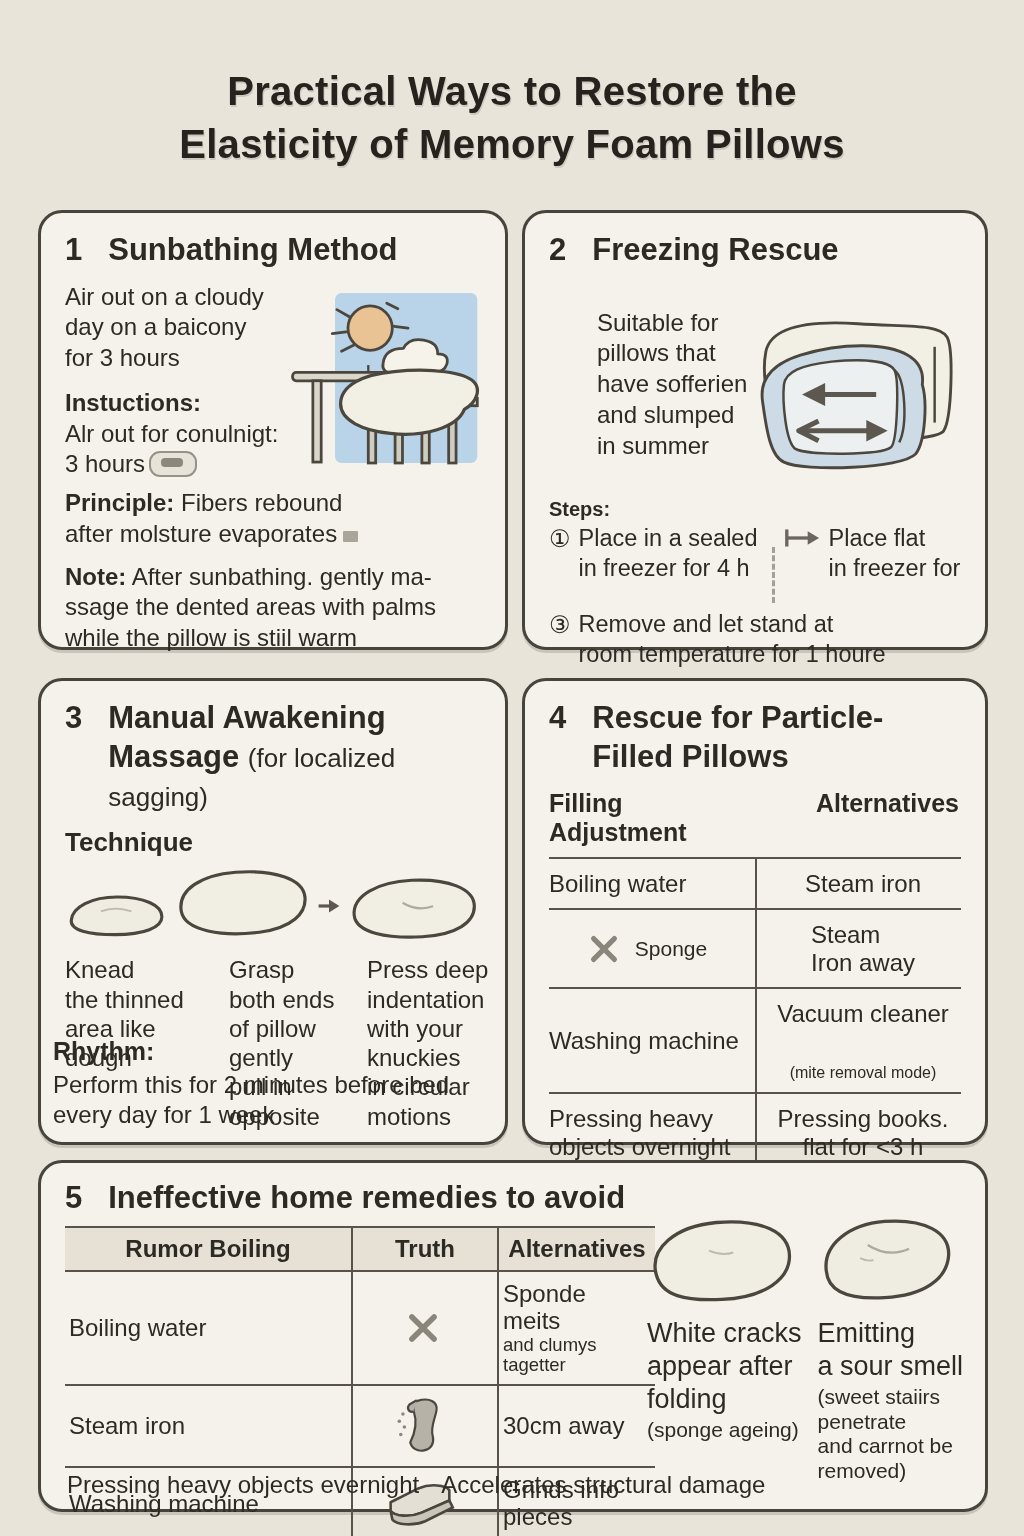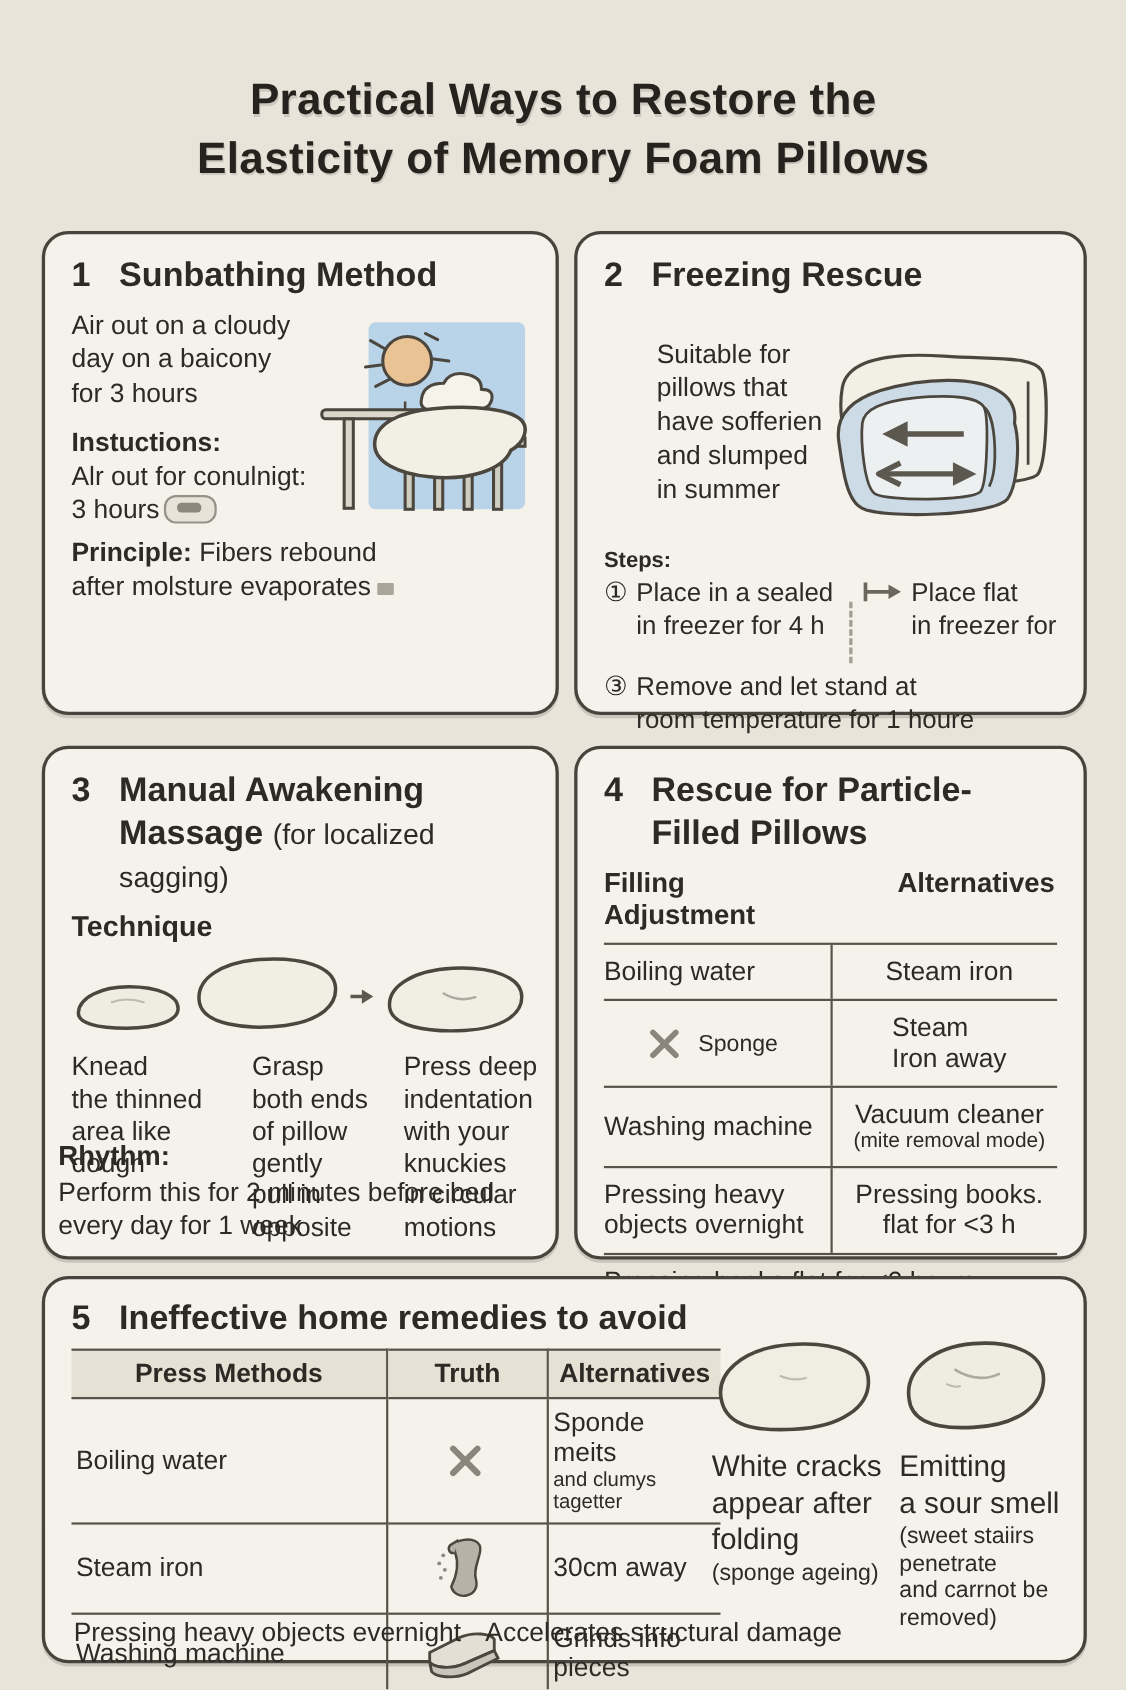--- a/index.html
+++ b/index.html
@@ -51,21 +51,21 @@
   .t4{margin-top:10px;}
   .t4 .hdr{display:grid;grid-template-columns:208px 1fr;padding-bottom:10px;}
   .t4 .h1{font-size:25px;font-weight:700;}
   .t4 .h2{font-size:25px;font-weight:700;text-align:right;padding-right:2px;}
   .t4 .row{display:grid;grid-template-columns:208px 1fr;border-top:2px solid #57534b;}
   .t4 .cl{border-right:2px solid #57534b;padding:11px 8px 11px 0;font-size:24px;line-height:1.15;
           display:flex;align-items:center;}
   .t4 .cr{padding:11px 0 11px 8px;font-size:24px;line-height:1.15;display:flex;align-items:center;justify-content:center;text-align:center;}
   .t4 .cl.center{justify-content:center;gap:16px;}
   .t4 .sponge{font-size:21px;}
-  .t4 .sub{font-size:19px;line-height:1.1;display:block;}
+  .t4 .sub{font-size:16px;line-height:1.1;display:block;margin-top:36px;}
   .t4 .ftr{border-top:2px solid #57534b;padding:11px 0 2px;font-size:24px;}
   
   .p5 .ph{margin-bottom:8px;}
   .t5{width:590px;}
   .t5 .grid{display:grid;grid-template-columns:288px 146px 156px;}
   .t5 .th{background:#e6e1d4;border-top:2px solid #57534b;border-bottom:2px solid #57534b;
           font-weight:700;font-size:24px;padding:7px 6px;text-align:center;}
   .t5 .td{border-bottom:2px solid #57534b;padding:9px 8px 9px 4px;font-size:24px;line-height:1.12;
           display:flex;align-items:center;}
   .t5 .v{border-right:2px solid #57534b;}
@@ -125,20 +125,24 @@
             <rect x="175" y="142" width="8" height="46"></rect>
         </g>
         <path d="M58 124 C58 104 82 92 116 89 C158 85 192 90 202 100 C210 108 206 122 192 130 C184 150 148 160 112 156 C82 153 58 142 58 124 Z" fill="#f2efe5" stroke="#4b473f" stroke-width="3.5"></path>
       </svg>
     </div>
     <p class="body principle">
       <span class="b">Principle:</span>
       <span class="pre">Fibers rebound
 after molsture evaporates</span><span class="flag"></span>
     </p>
+    <p class="body note">
+      <span class="b">Note:</span>
+      <span>After sunbathing. gently ma-ssage the dented areas with palms while the pillow is stiil warm</span>
+    </p>
   </section>
 
   <section class="panel p2">
     <div class="ph">
       <span>2</span>
       <span>Freezing Rescue</span>
     </div>
     <div class="row">
       <p class="body pre ltxt">Suitable for
 pillows that
@@ -283,21 +287,21 @@
     </div>
   </section>
 
   <section class="panel p5">
     <div class="ph">
       <span>5</span>
       <span>Ineffective home remedies to avoid</span>
     </div>
     <div class="t5">
       <div class="grid">
-        <div class="th v">Press Methods</div>
+        <div class="th v">Rumor Boiling</div>
         <div class="th v">Truth</div>
         <div class="th">Alternatives</div>
 
         <div class="td v">Boiling water</div>
         <div class="td v c">
           <svg width="32" height="32" viewBox="0 0 26 26">
             <path d="M4 4 L22 22 M22 4 L4 22" stroke="#8a867c" stroke-width="4.5" stroke-linecap="round"></path>
           </svg>
         </div>
         <div class="td altcell">

